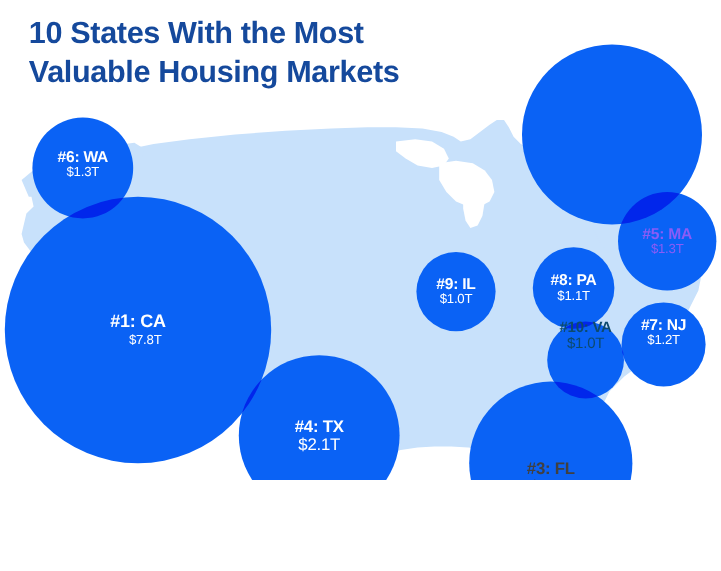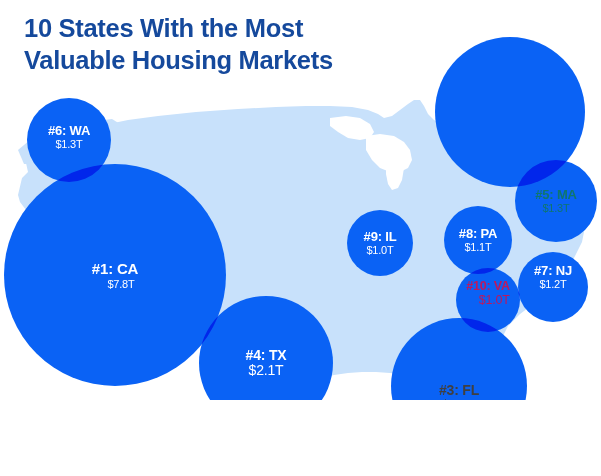--- a/index.html
+++ b/index.html
@@ -190,39 +190,39 @@
         <span class="value">$7.8T</span>
       </div>
       <div class="bubble-label sz-lg" style="left: 459px; top: 398px; color: #404040;">
         <span class="rank">#3: FL</span>
         <span class="value">$2.2T</span>
       </div>
       <div class="bubble-label sz-lg" style="left: 266px; top: 363px; color: rgb(255, 255, 255);">
         <span class="rank">#4: TX</span>
         <span class="value">$2.1T</span>
       </div>
-      <div class="bubble-label sz-md" style="left: 556px; top: 201px; color: #0f766e;">
+      <div class="bubble-label sz-md" style="left: 556px; top: 201px; color: #8b5cf6;">
         <span class="rank">#5: MA</span>
         <span class="value">$1.3T</span>
       </div>
       <div class="bubble-label sz-md" style="left: 69px; top: 137px; color: rgb(255, 255, 255);">
         <span class="rank">#6: WA</span>
         <span class="value">$1.3T</span>
       </div>
       <div class="bubble-label sz-md" style="left: 553px; top: 277px; color: rgb(255, 255, 255);">
         <span class="rank">#7: NJ</span>
         <span class="value">$1.2T</span>
       </div>
       <div class="bubble-label sz-md" style="left: 478px; top: 240px; color: rgb(255, 255, 255);">
         <span class="rank">#8: PA</span>
         <span class="value">$1.1T</span>
       </div>
       <div class="bubble-label sz-md" style="left: 380px; top: 243px; color: rgb(255, 255, 255);">
         <span class="rank">#9: IL</span>
         <span class="value">$1.0T</span>
       </div>
-      <div class="bubble-label sz-sm" style="left: 488px; top: 294px; color: #be185d; text-align: right;">
+      <div class="bubble-label sz-sm" style="left: 488px; top: 280px; color: #0c4a6e;">
         <span class="rank">#10: VA</span>
         <span class="value">$1.0T</span>
       </div>
     </div>
 
 </div>
 
 </body></html>

